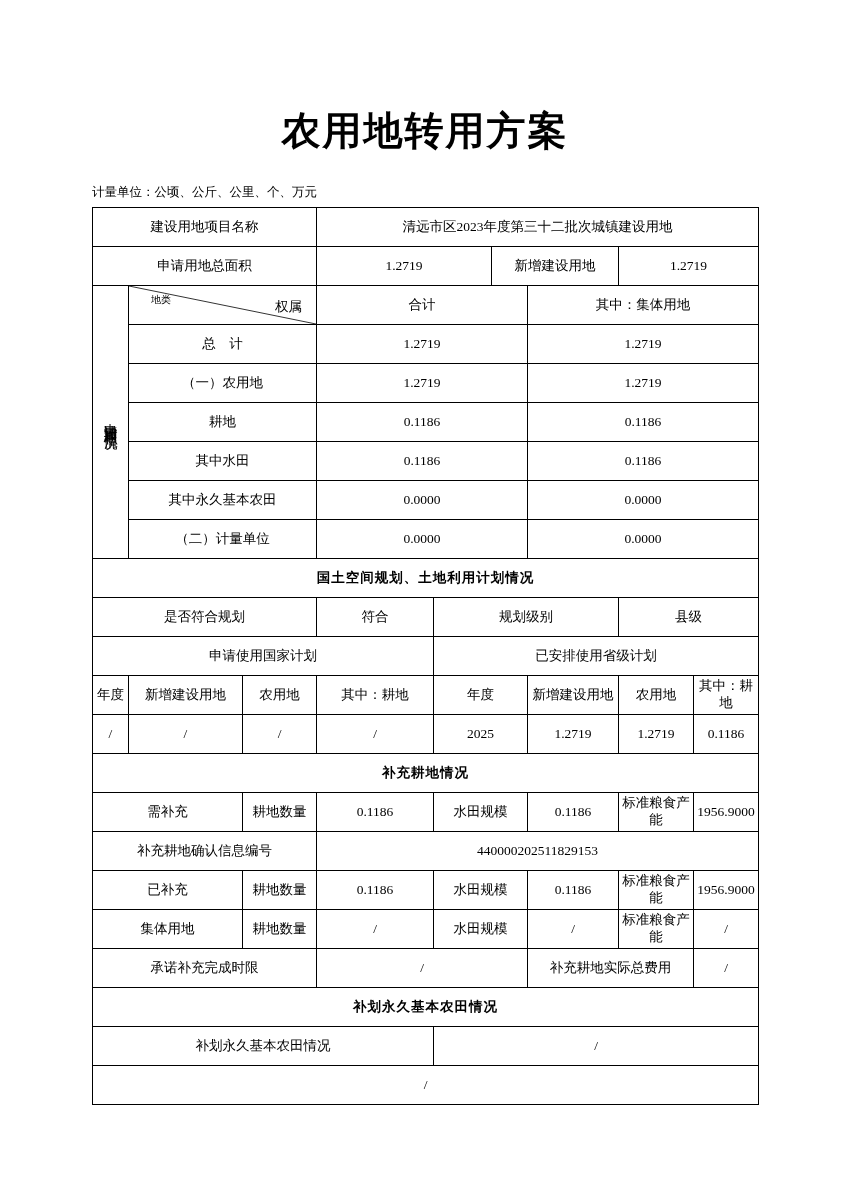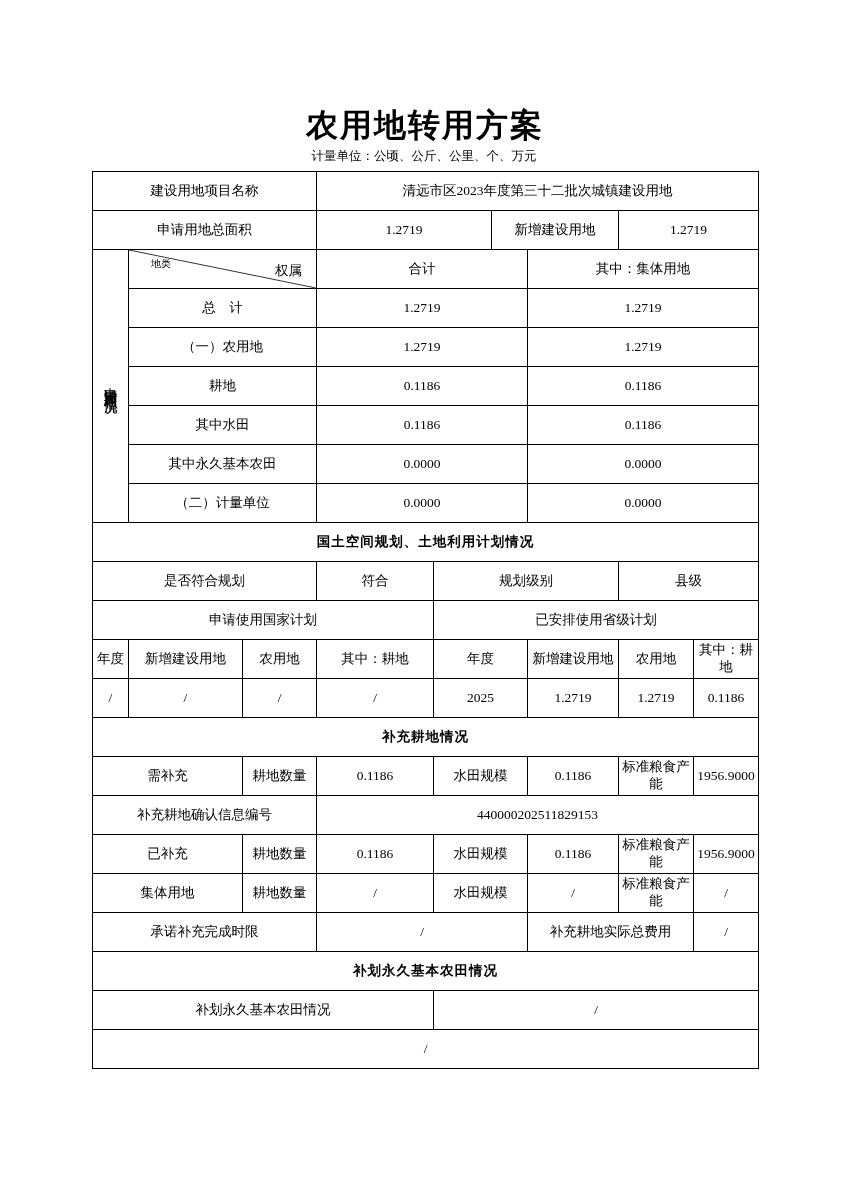--- a/index.html
+++ b/index.html
@@ -16,30 +16,31 @@
   }
   .page {
     width: 850px;
     height: 1202px;
     box-sizing: border-box;
     padding: 0 92px;
     position: relative;
   }
   .doc-title {
     text-align: center;
-    font-size: 32px;
+    font-size: 39px;
     font-weight: bold;
     letter-spacing: 2px;
     margin-top: 104px;
     margin-bottom: 0;
     font-family: Liberation Sans, sans-serif;
   }
   .unit-note {
-    text-align: center;
+    text-align: left;
     font-size: 12.5px;
+    margin-top: 26px;
     margin-bottom: 6px;
     padding-right: 2px;
   }
   table.main {
     border-collapse: collapse;
     width: 100%;
     table-layout: fixed;
   }
   table.main td {
     border: 1px solid #000;

